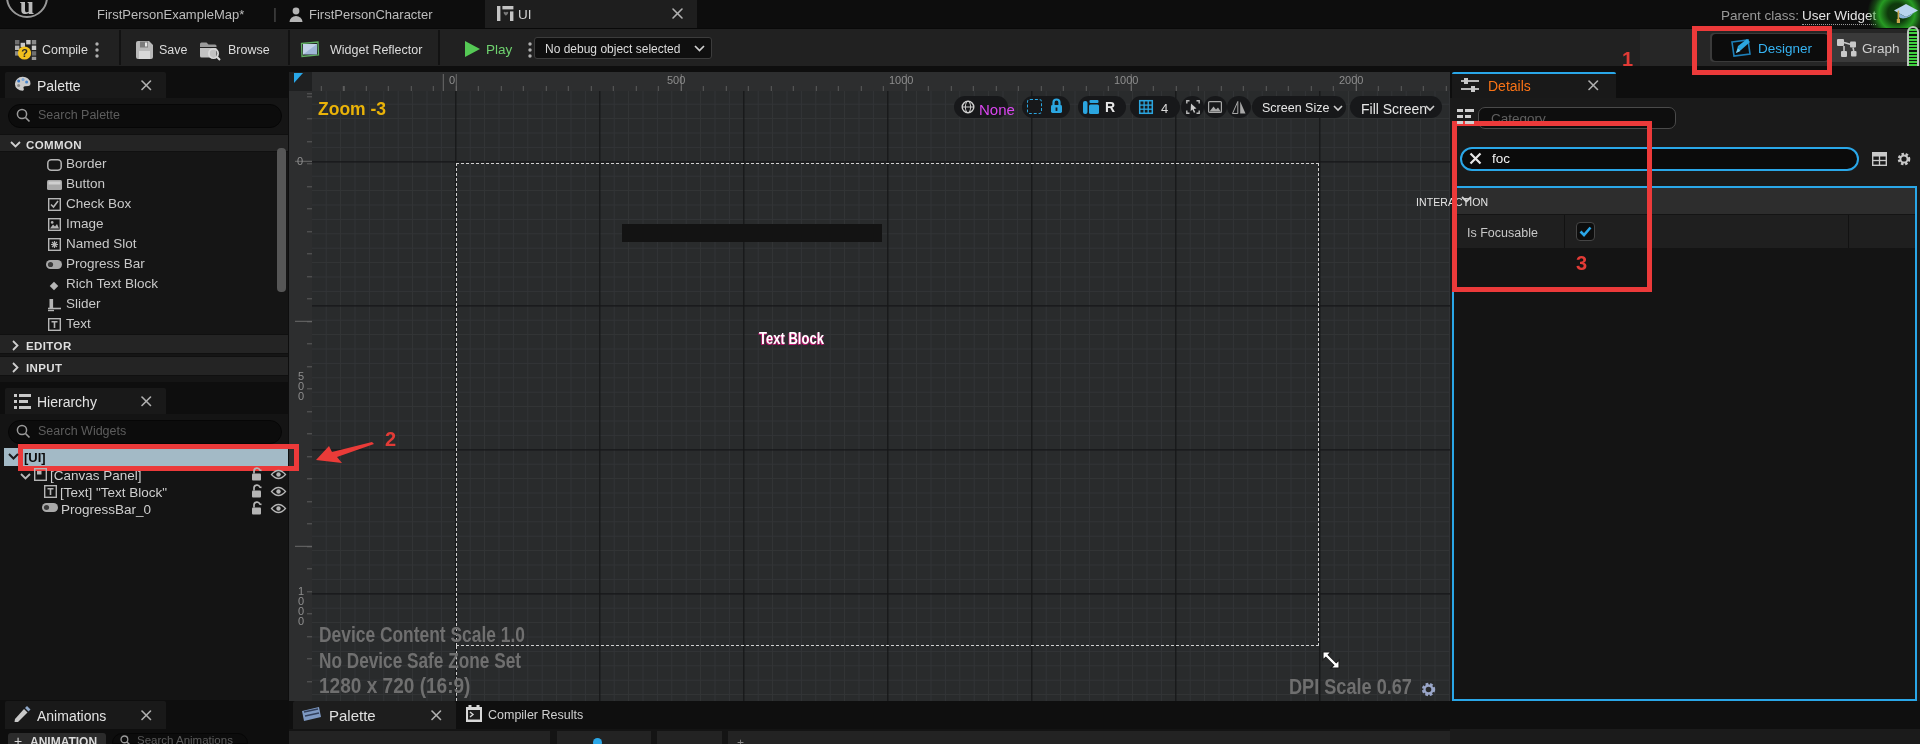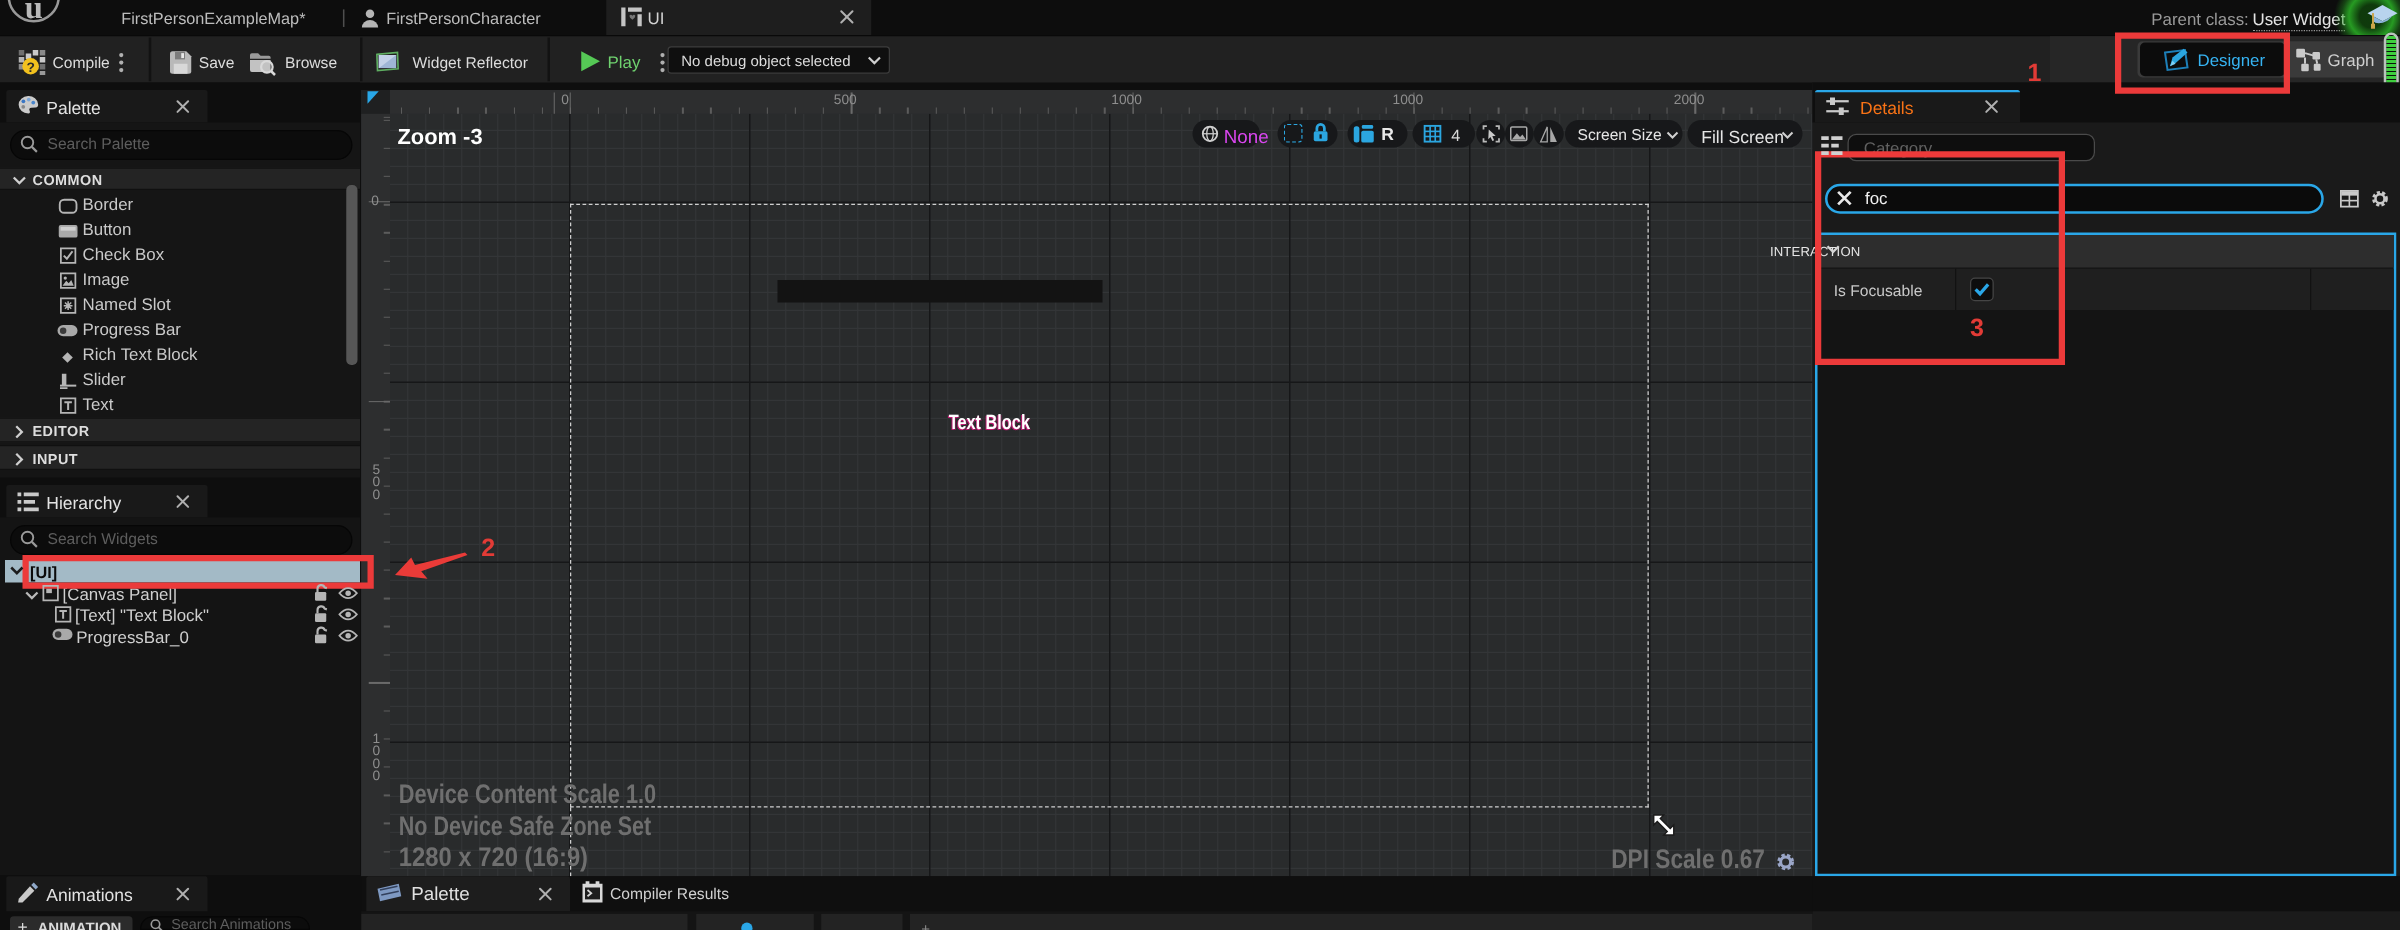--- a/index.html
+++ b/index.html
@@ -178,21 +178,21 @@
   <div class="abs" style="left:0;top:0;width:23px;height:19px;background:#1f2021"></div>
   <svg width="10" height="11" style="left:5px;top:1px">
       <path d="M0 0 L9 0 L0 10 Z" fill="#29a7e8"></path>
     </svg>
 </div>
 
 <div id="dashrect" style="left:456px;top:163px;width:863px;height:483px"></div>
 <div class="abs" style="left:456px;top:646px;width:1px;height:55px;border-left:1px dashed #cfcfcf"></div>
 <div class="abs" style="left:622px;top:224px;width:260px;height:18px;background:#131313"></div>
 <div class="txt" style="left:759px;top:329px;font-size:16.5px;font-weight:bold;color:#fff;transform:scaleX(.79);transform-origin:left top;text-shadow:-1px 1px 0 rgba(216,20,125,.85),1px 1px 0 rgba(216,20,125,.4)">Text Block</div>
-<div class="txt" style="left:318px;top:99px;font-size:17.5px;font-weight:bold;color:#ffffff">Zoom -3</div>
+<div class="txt" style="left:318px;top:99px;font-size:17.5px;font-weight:bold;color:#eab308">Zoom -3</div>
 <div class="bigtxt" style="left:319px;top:623px;transform:scaleX(.809)">Device Content Scale 1.0</div>
 <div class="bigtxt" style="left:319px;top:648.5px;transform:scaleX(.801)">No Device Safe Zone Set</div>
 <div class="bigtxt" style="left:319px;top:674px;transform:scaleX(.886)">1280 x 720 (16:9)</div>
 <div class="bigtxt" style="left:1289px;top:674.5px;transform:scaleX(.843)">DPI Scale 0.67</div>
 
 <div class="abs" style="left:289px;top:701px;width:1161px;height:43px;background:#0f0f0f"></div>
 <div class="abs" style="left:293px;top:701px;width:163px;height:28px;background:#1d1d1d;border-radius:2px 2px 0 0"></div>
 <div class="txt" style="left:329px;top:707px;font-size:15px;color:#e0e0e0">Palette</div>
 <svg width="11" height="11" style="left:431px;top:710px">
     <line x1="1" y1="1" x2="9.5" y2="9.5" class="x"></line>

